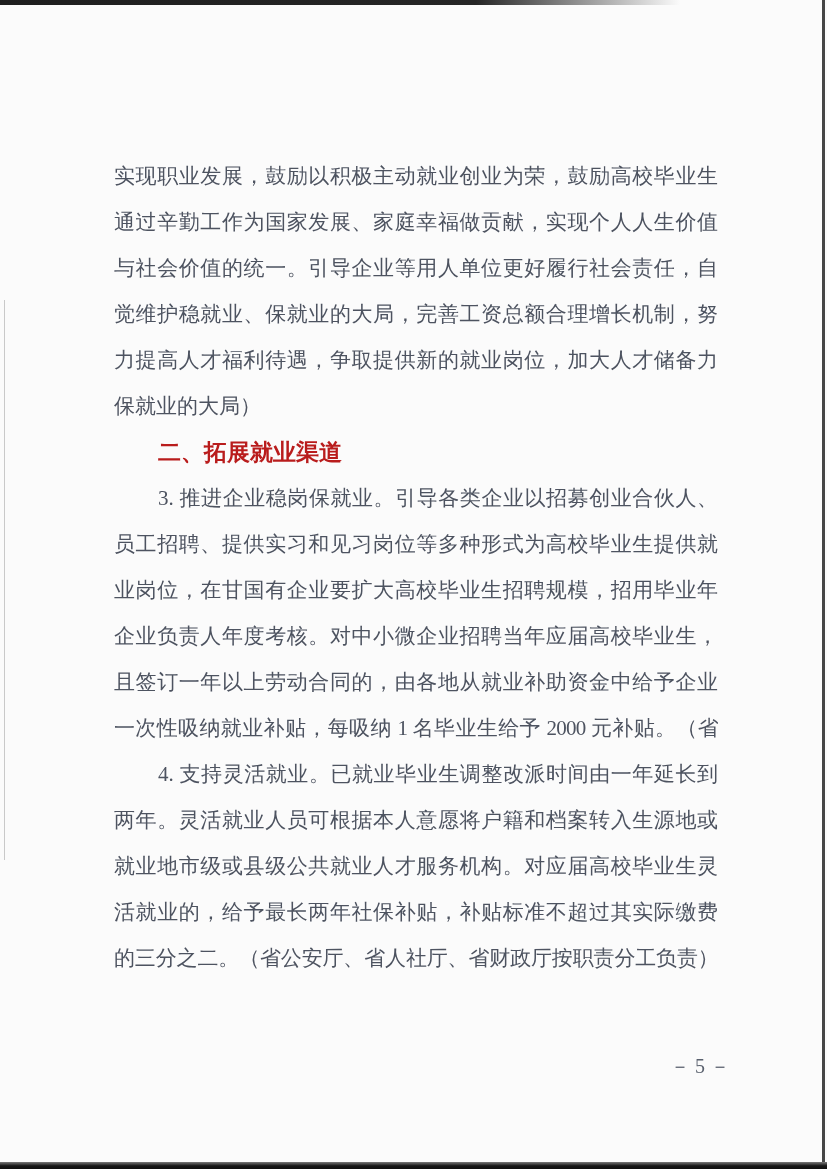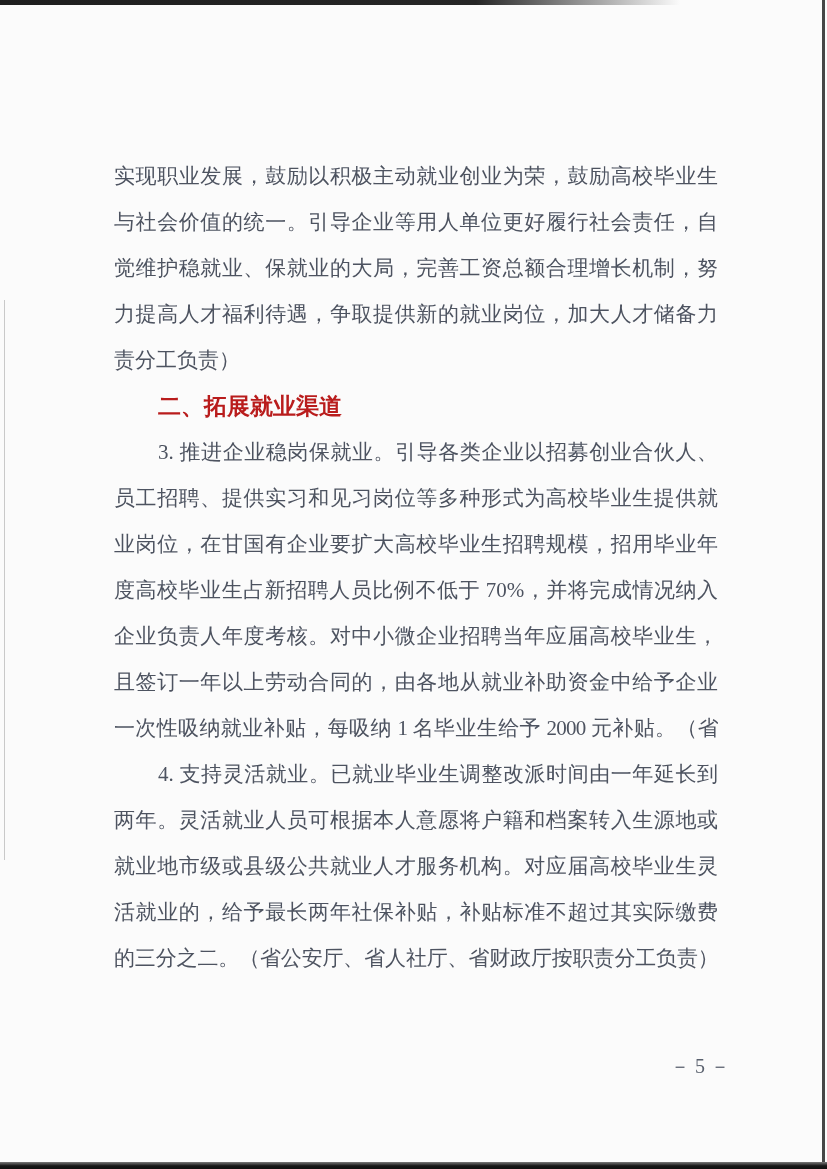--- a/index.html
+++ b/index.html
@@ -65,31 +65,31 @@
 
 <div class="page">
 
   <div class="scan-top"></div>
   <div class="scan-right"></div>
   <div class="scan-bottom"></div>
   <div class="scan-left"></div>
 
   <main class="text-block">
     <p class="line">实现职业发展，鼓励以积极主动就业创业为荣，鼓励高校毕业生</p>
+    <p class="line">通过辛勤工作为国家发展、家庭幸福做贡献，实现个人人生价值</p>
     <p class="line">与社会价值的统一。引导企业等用人单位更好履行社会责任，自</p>
     <p class="line">觉维护稳就业、保就业的大局，完善工资总额合理增长机制，努</p>
     <p class="line">力提高人才福利待遇，争取提供新的就业岗位，加大人才储备力</p>
-    <p class="line end">责分工负责）</p>
+    <p class="line end">保就业的大局）</p>
 
     <h2 class="line heading indent">二、拓展就业渠道</h2>
 
     <p class="line indent">3. 推进企业稳岗保就业。引导各类企业以招募创业合伙人、</p>
     <p class="line">员工招聘、提供实习和见习岗位等多种形式为高校毕业生提供就</p>
     <p class="line">业岗位，在甘国有企业要扩大高校毕业生招聘规模，招用毕业年</p>
-    <p class="line">度高校毕业生占新招聘人员比例不低于 70%，并将完成情况纳入</p>
     <p class="line">企业负责人年度考核。对中小微企业招聘当年应届高校毕业生，</p>
     <p class="line">且签订一年以上劳动合同的，由各地从就业补助资金中给予企业</p>
     <p class="line cram">一次性吸纳就业补贴，每吸纳 1 名毕业生给予 2000 元补贴。（省</p>
 
     <p class="line indent">4. 支持灵活就业。已就业毕业生调整改派时间由一年延长到</p>
     <p class="line">两年。灵活就业人员可根据本人意愿将户籍和档案转入生源地或</p>
     <p class="line">就业地市级或县级公共就业人才服务机构。对应届高校毕业生灵</p>
     <p class="line">活就业的，给予最长两年社保补贴，补贴标准不超过其实际缴费</p>
     <p class="line cram">的三分之二。（省公安厅、省人社厅、省财政厅按职责分工负责）</p>
   </main>

